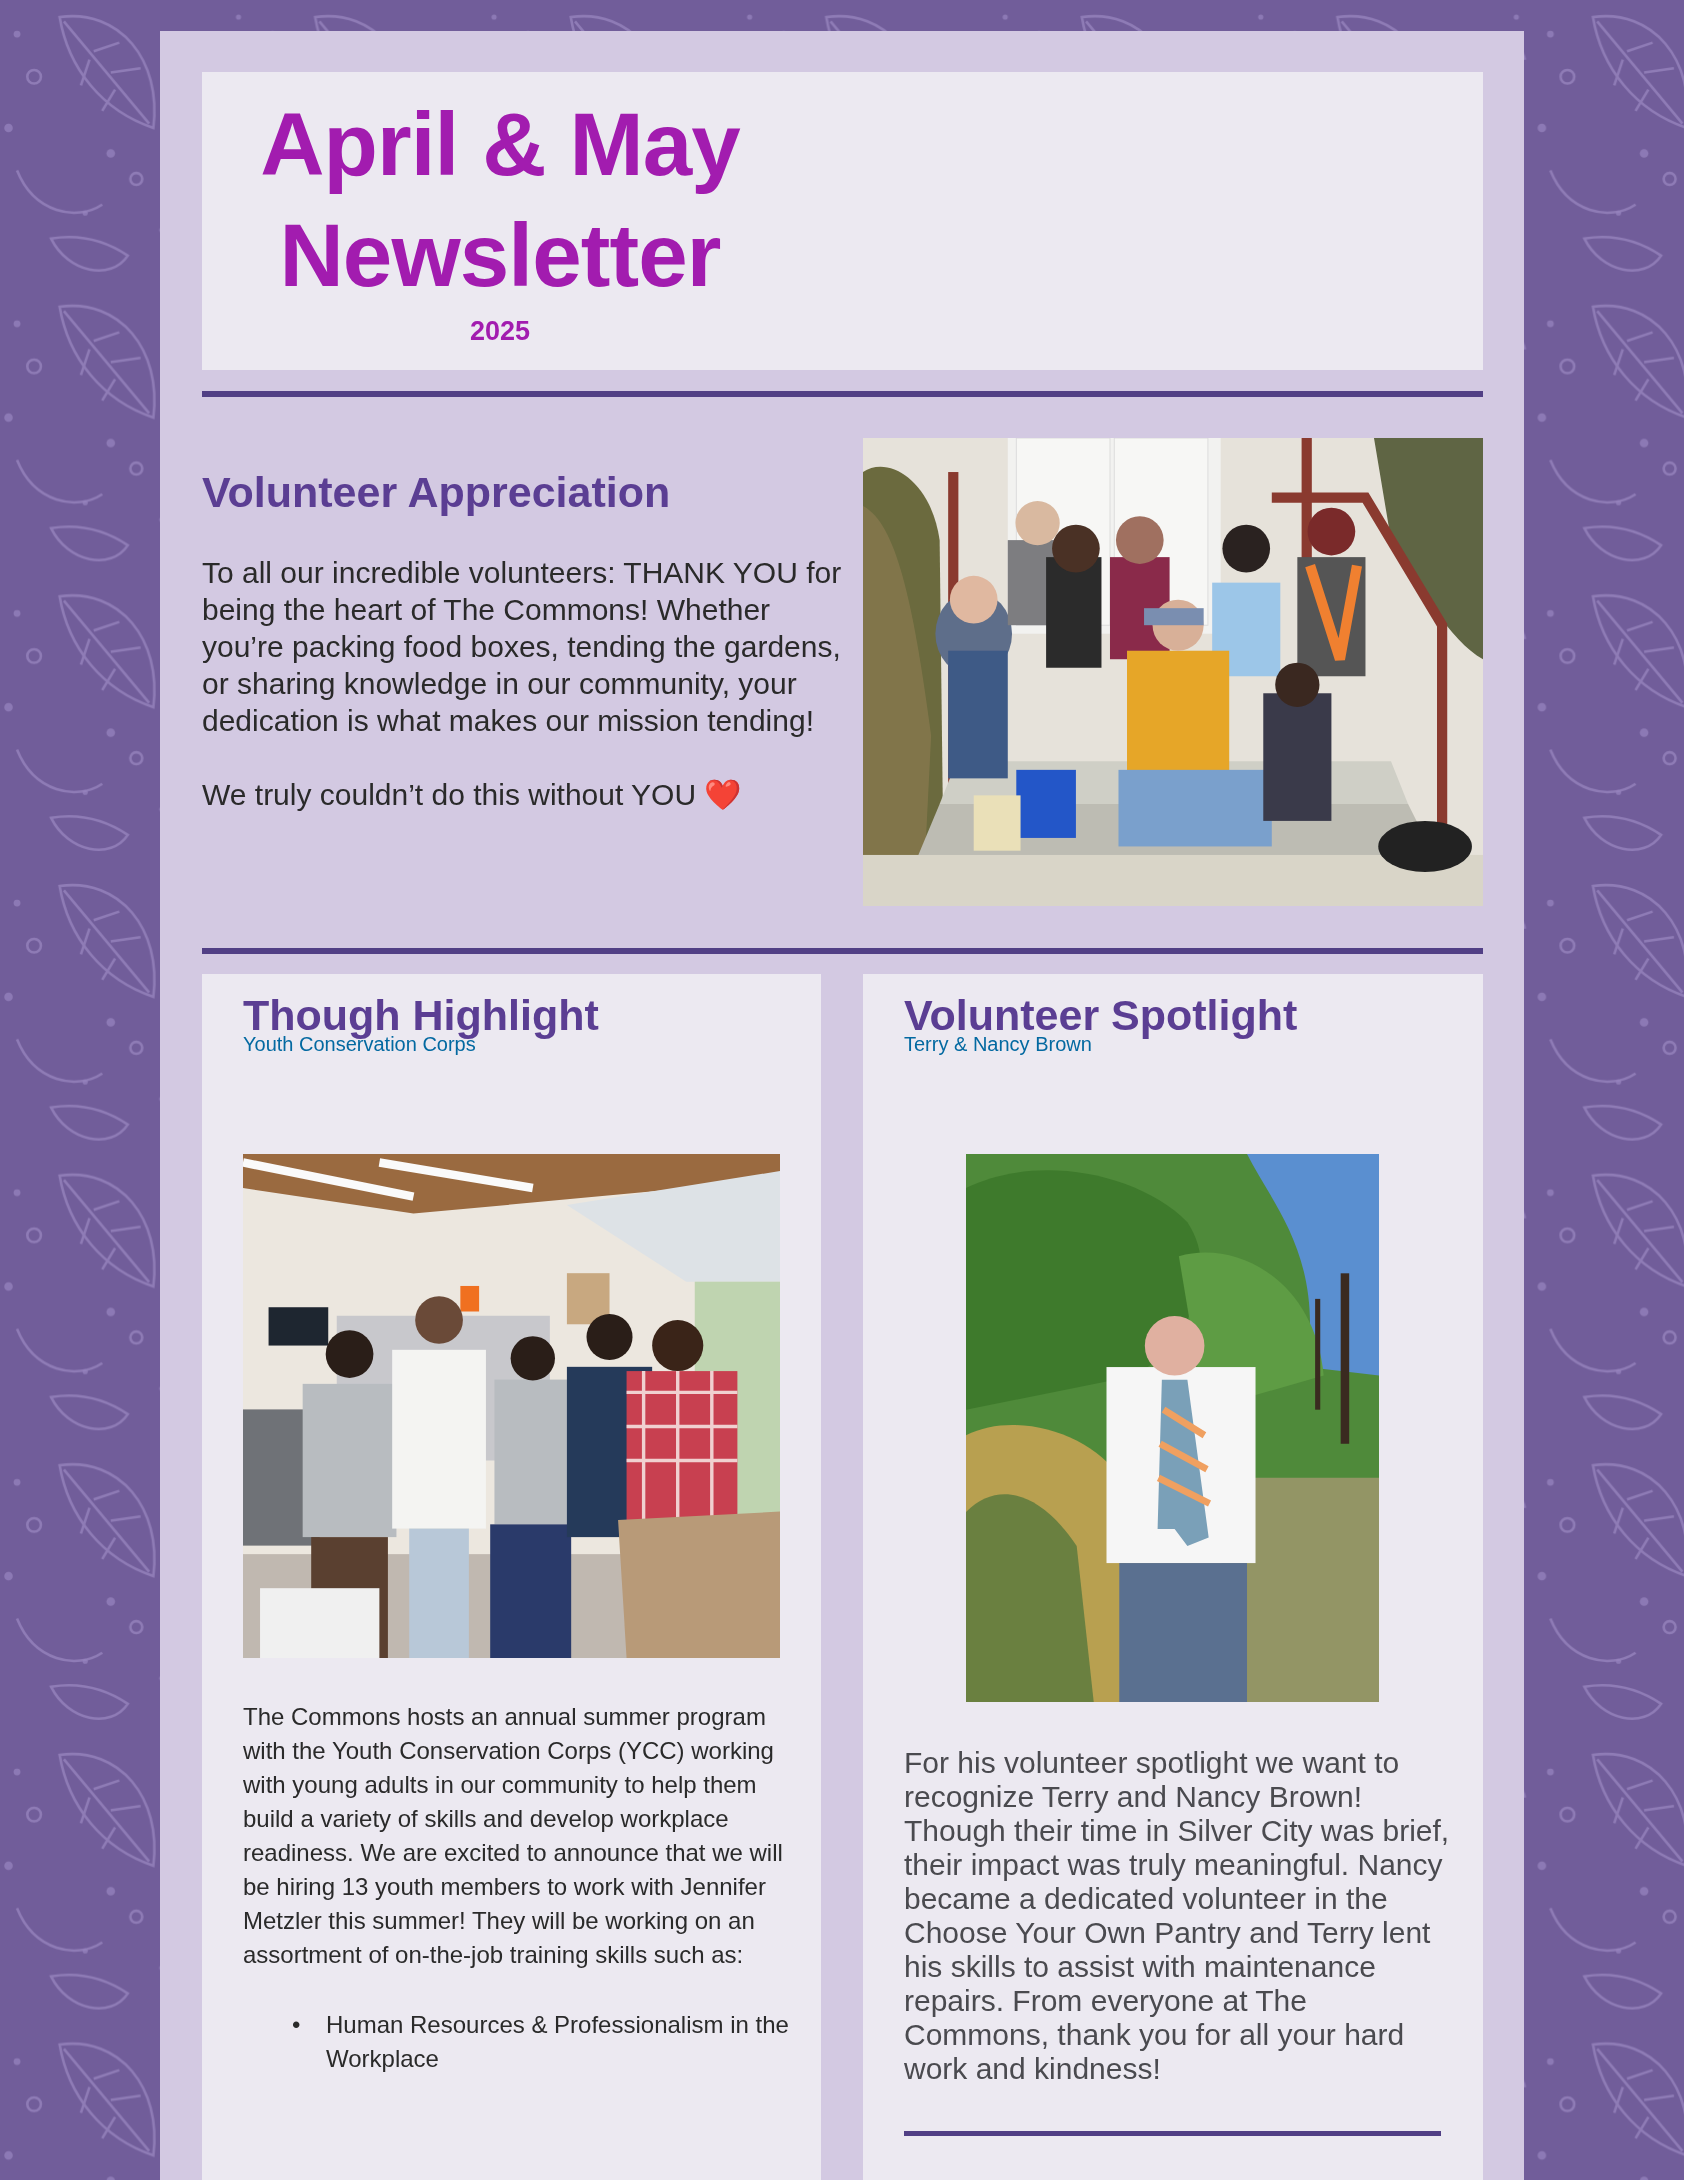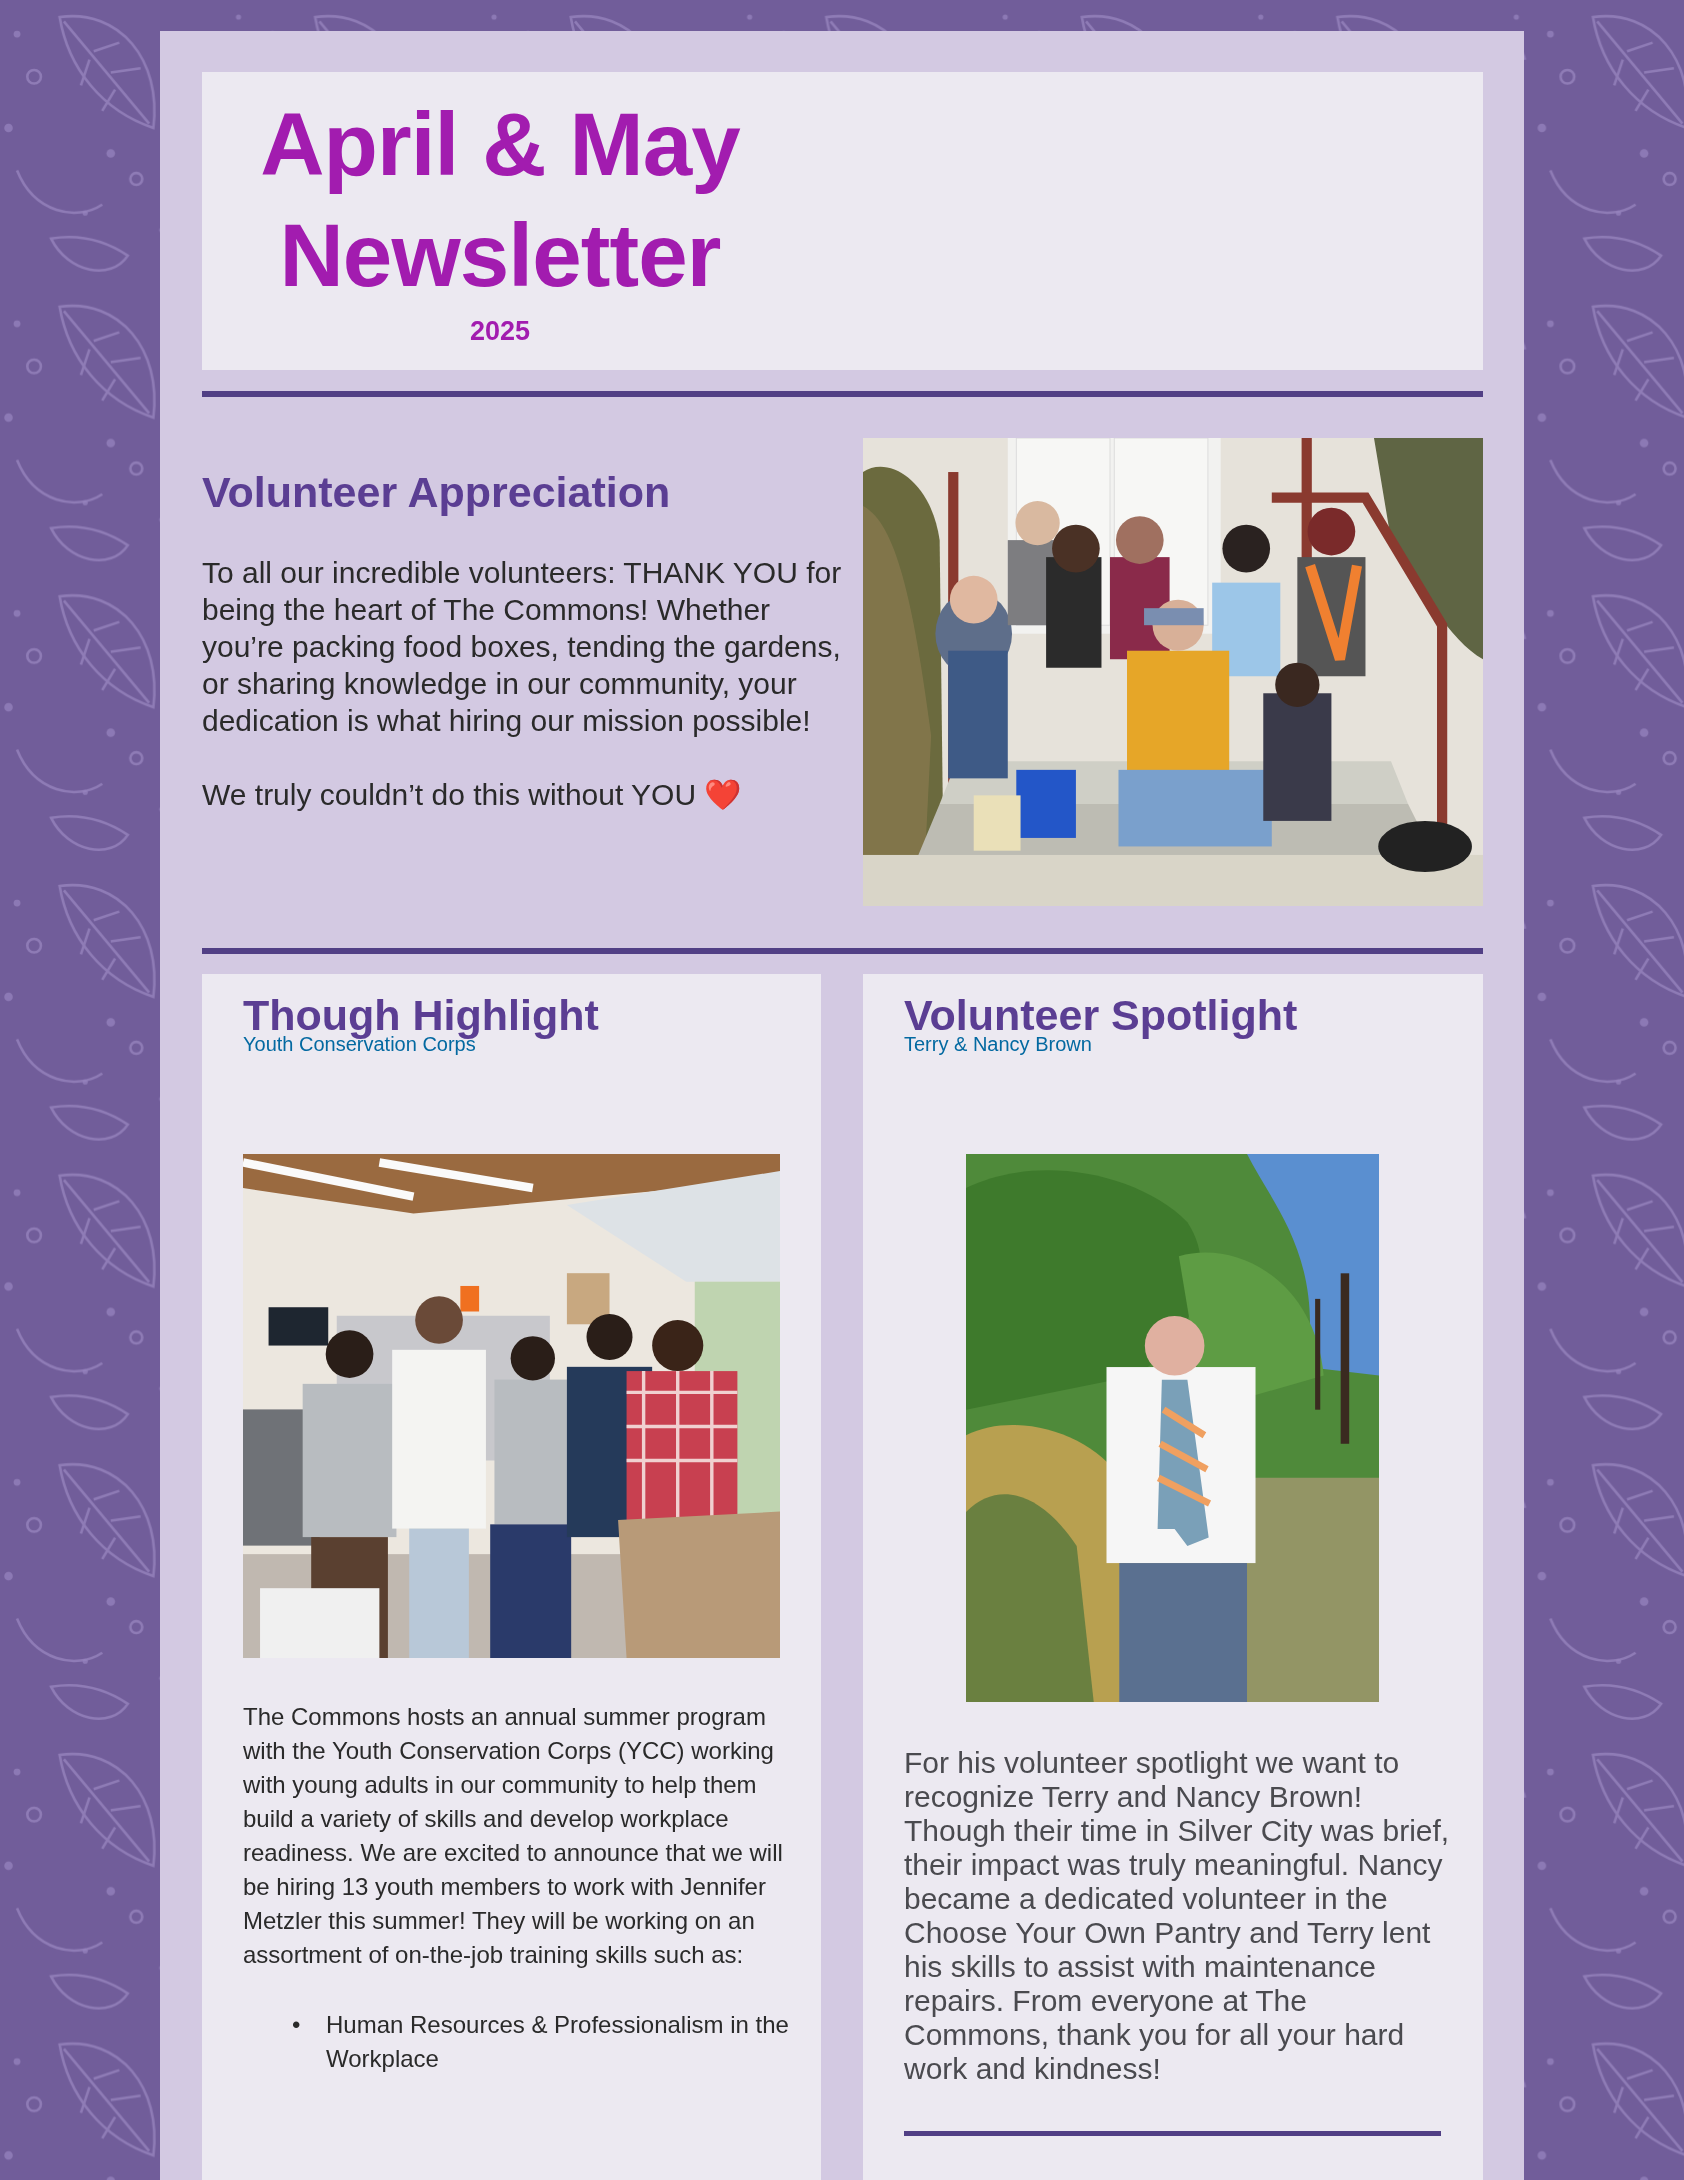--- a/index.html
+++ b/index.html
@@ -130,21 +130,21 @@
       <div class="title-line">Newsletter</div>
       <div class="title-year">2025</div>
     </div>
 
   </div>
 
   <div class="divider d1"></div>
 
   <div class="appreciation">
     <h2 class="section-title">Volunteer Appreciation</h2>
-    <p class="body-text p2">To all our incredible volunteers: THANK YOU for being the heart of The Commons! Whether you’re packing food boxes, tending the gardens, or sharing knowledge in our community, your dedication is what hiring our mission possible!</p>
+    <p class="body-text p2">To all our incredible volunteers: THANK YOU for being the heart of The Commons! Whether you’re packing food boxes, tending the gardens, or sharing knowledge in our community, your dedication is what makes our mission tending!</p>
     <p class="body-text p3"><span>We truly couldn’t do this without YOU</span> <span class="heart">❤️</span></p>
   </div>
 
   <div class="photo photo-volunteers" title="Group of volunteers sitting on concrete steps with red railings">
     <svg viewBox="0 0 728 550" preserveAspectRatio="none">
       <rect width="728" height="550" fill="#e6e2da"></rect>
       <rect x="170" y="0" width="250" height="230" fill="#f2f2f0"></rect>
       <rect x="180" y="0" width="110" height="220" fill="#f7f7f5" stroke="#d8d8d8"></rect>
       <rect x="295" y="0" width="110" height="220" fill="#f7f7f5" stroke="#d8d8d8"></rect>
       <path d="M0 40 C30 20 80 50 90 120 L95 540 L0 550 Z" fill="#6b6a3e"></path>

